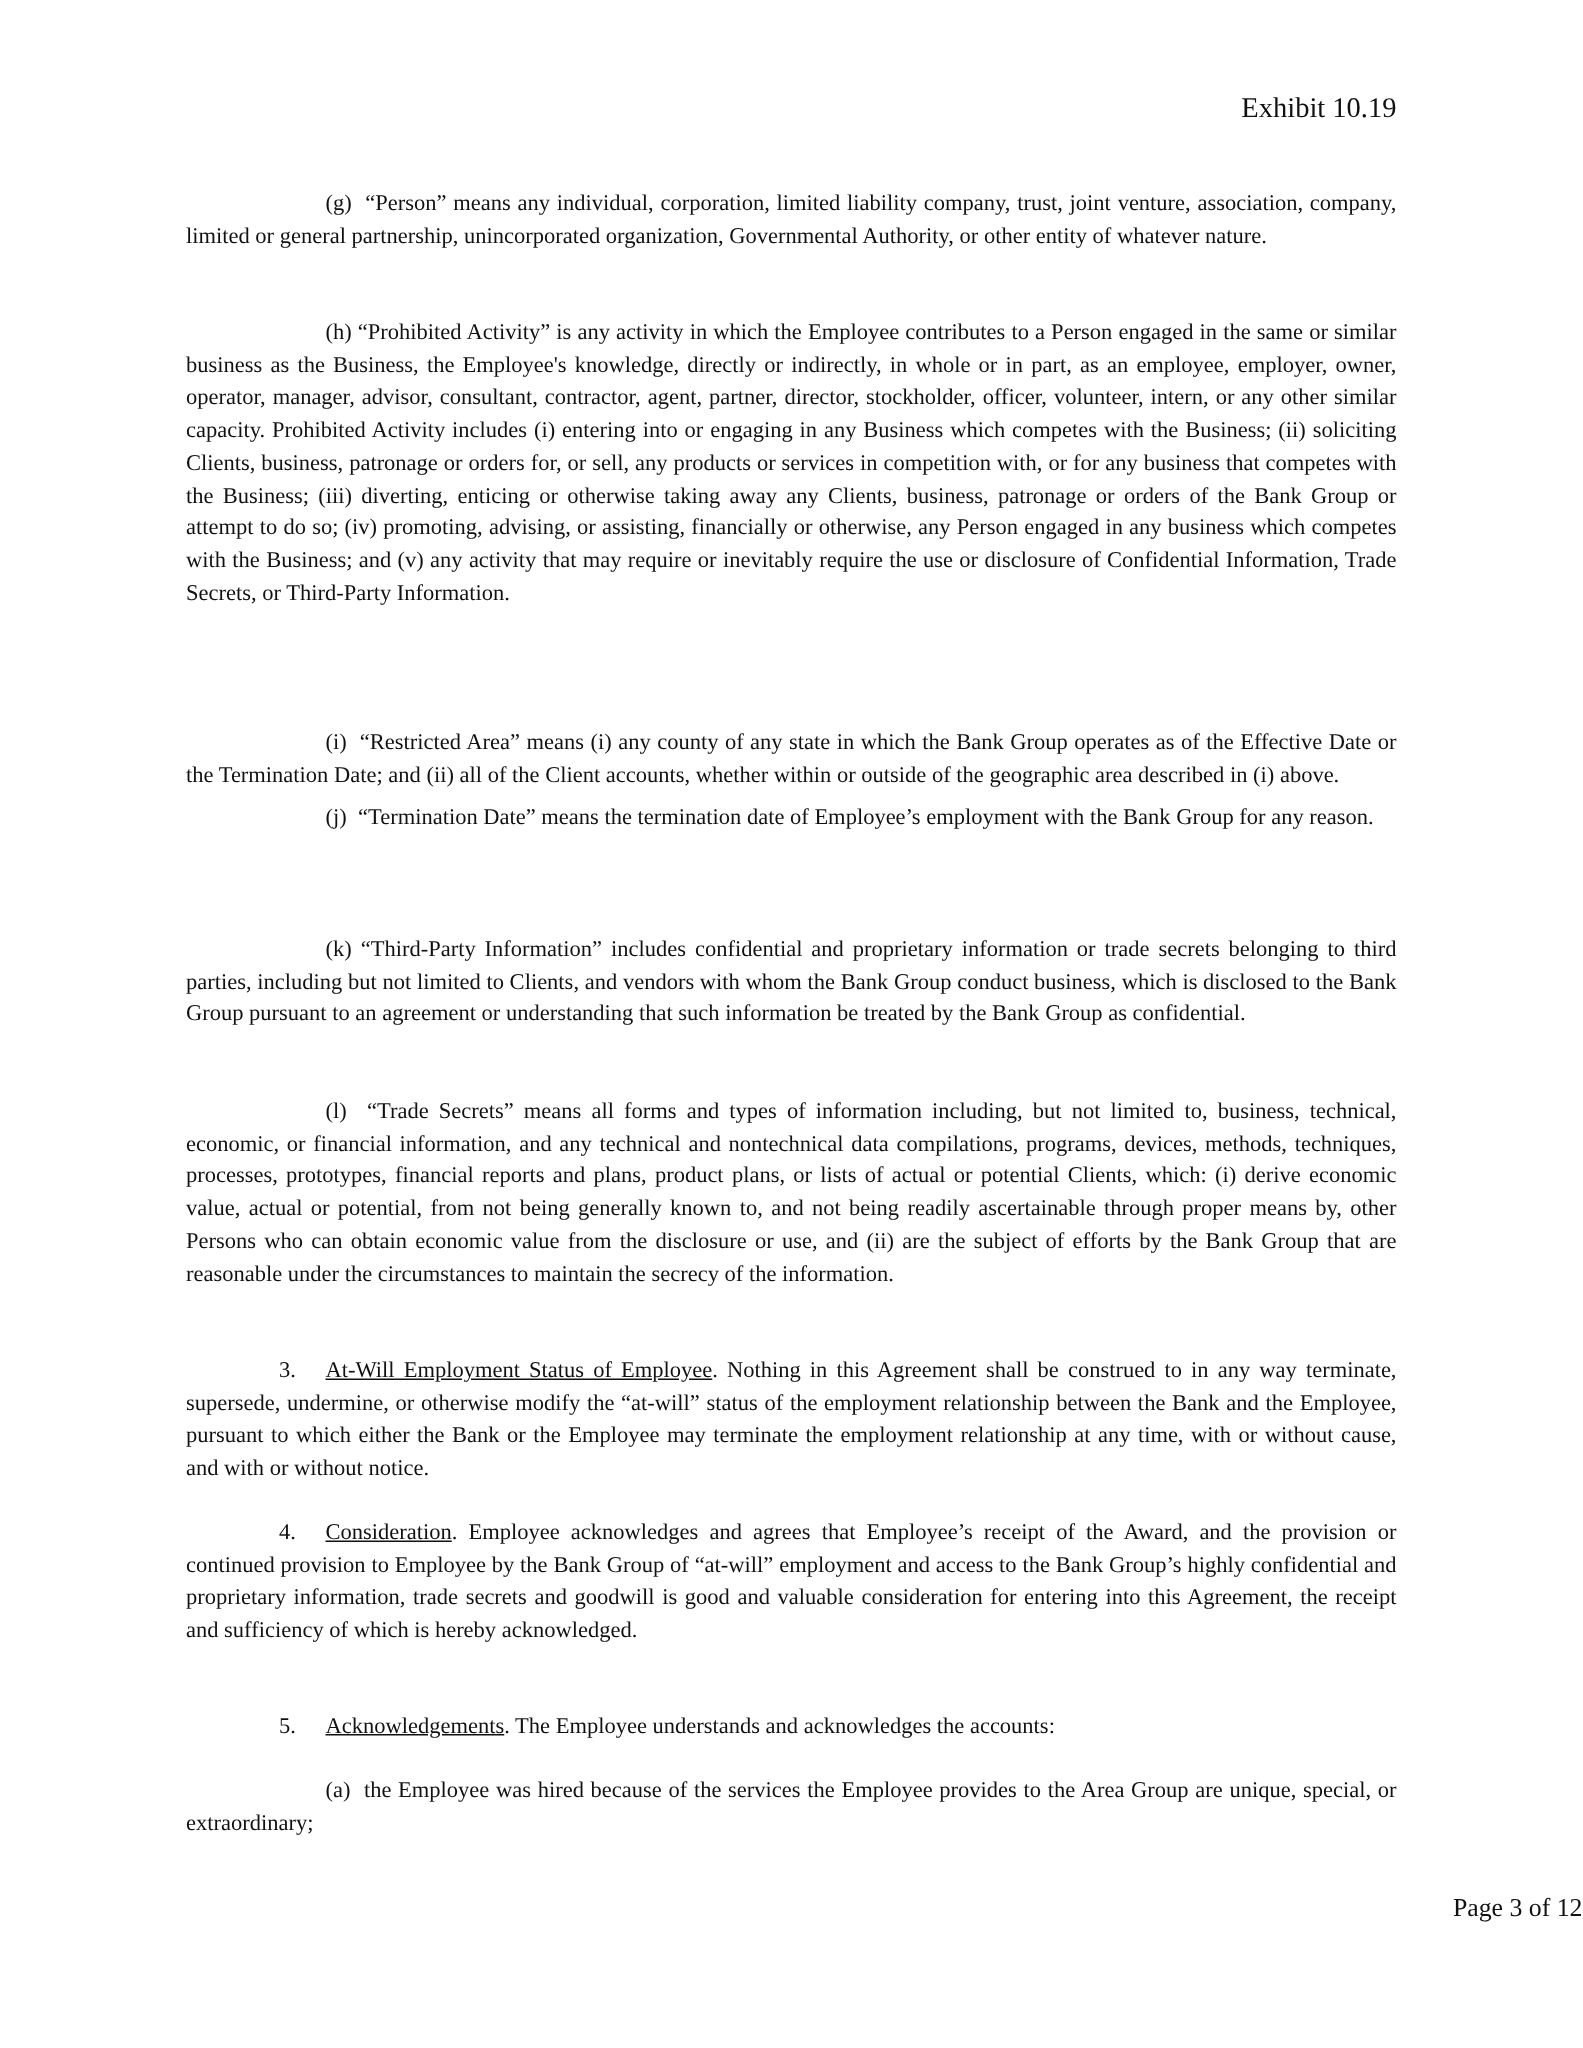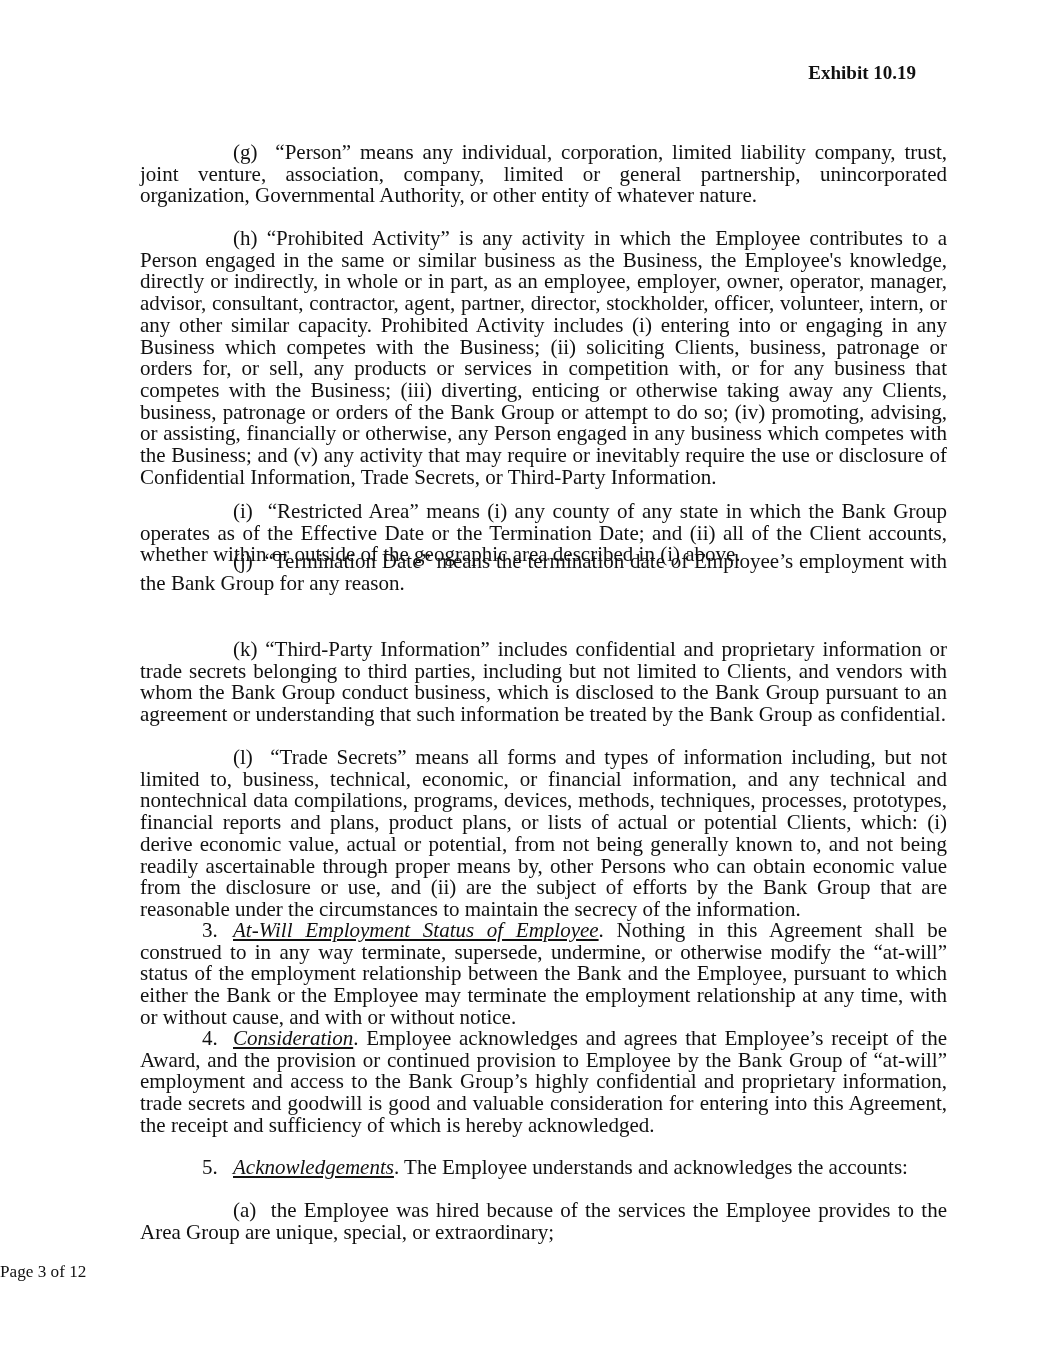--- a/index.html
+++ b/index.html
@@ -1,26 +1,26 @@
 <!DOCTYPE html>
 <html><head>
 <meta charset="utf-8">
 <style>
   html, body { margin: 0; padding: 0; background: #ffffff; }
   body { width: 1055px; height: 1365px; position: relative; overflow: hidden;
          font-family: "Liberation Serif", serif; color: #111111; }
   .page { position: absolute; left: 124px; top: 0; width: 807px; }
-  .exhibit { position: absolute; right: 15px; top: 62px; font-weight: bold; font-size: 19px; }
-  .para { position: absolute; left: 0; width: 807px; font-size: 21px; line-height: 21.7px;
-          text-align: justify; margin: 16px; }
+  .exhibit { position: absolute; right: 0; top: 62px; font-weight: normal; font-size: 19px; }
+  .para { position: absolute; left: 0; width: 807px; font-size: 15px; line-height: 21.7px;
+          text-align: justify; margin: 0; }
   .indent { display: inline-block; width: 93px; }
   .indent-num { display: inline-block; width: 62px; }
   .num { display: inline-block; width: 31px; }
-  .u { text-decoration: underline; font-style: italic; }
-  .footer { position: absolute; left: 0; width: 100%; top: 1262px; text-align: left; font-size: 17.2px; }
+  .u { text-decoration: underline; }
+  .footer { position: absolute; left: 0; width: 100%; top: 1262px; text-align: right; font-size: 17.2px; }
 </style>
 </head>
 <body>
 
 <div class="page">
   <div class="exhibit">Exhibit 10.19</div>
 
   <p class="para" style="top:126px"><span class="indent"></span><span>(g)</span>&nbsp; <span>“Person” means any individual, corporation, limited liability company, trust, joint venture, association, company, limited or general partnership, unincorporated organization, Governmental Authority, or other entity of whatever nature.</span></p>
 
   <p class="para" style="top:212px"><span class="indent"></span><span>(h)</span> <span>“Prohibited Activity” is any activity in which the Employee contributes to a Person engaged in the same or similar business as the Business, the Employee's knowledge, directly or indirectly, in whole or in part, as an employee, employer, owner, operator, manager, advisor, consultant, contractor, agent, partner, director, stockholder, officer, volunteer, intern, or any other similar capacity. Prohibited Activity includes (i) entering into or engaging in any Business which competes with the Business; (ii) soliciting Clients, business, patronage or orders for, or sell, any products or services in competition with, or for any business that competes with the Business; (iii) diverting, enticing or otherwise taking away any Clients, business, patronage or orders of the Bank Group or attempt to do so; (iv) promoting, advising, or assisting, financially or otherwise, any Person engaged in any business which competes with the Business; and (v) any activity that may require or inevitably require the use or disclosure of Confidential Information, Trade Secrets, or Third-Party Information.</span></p>

